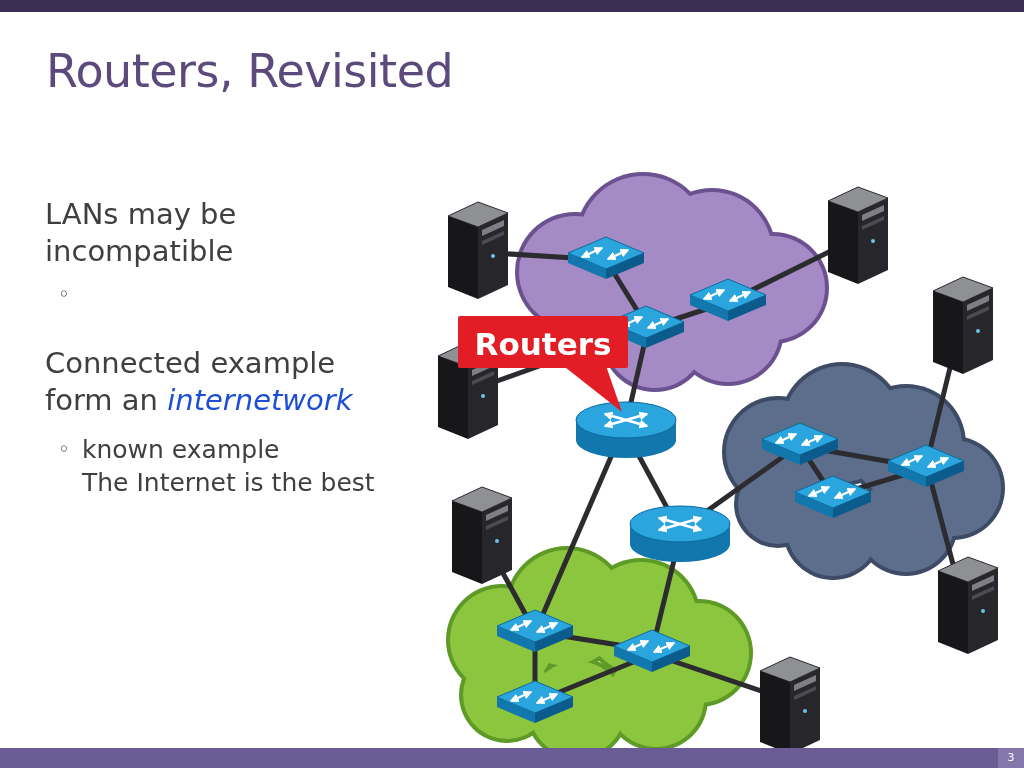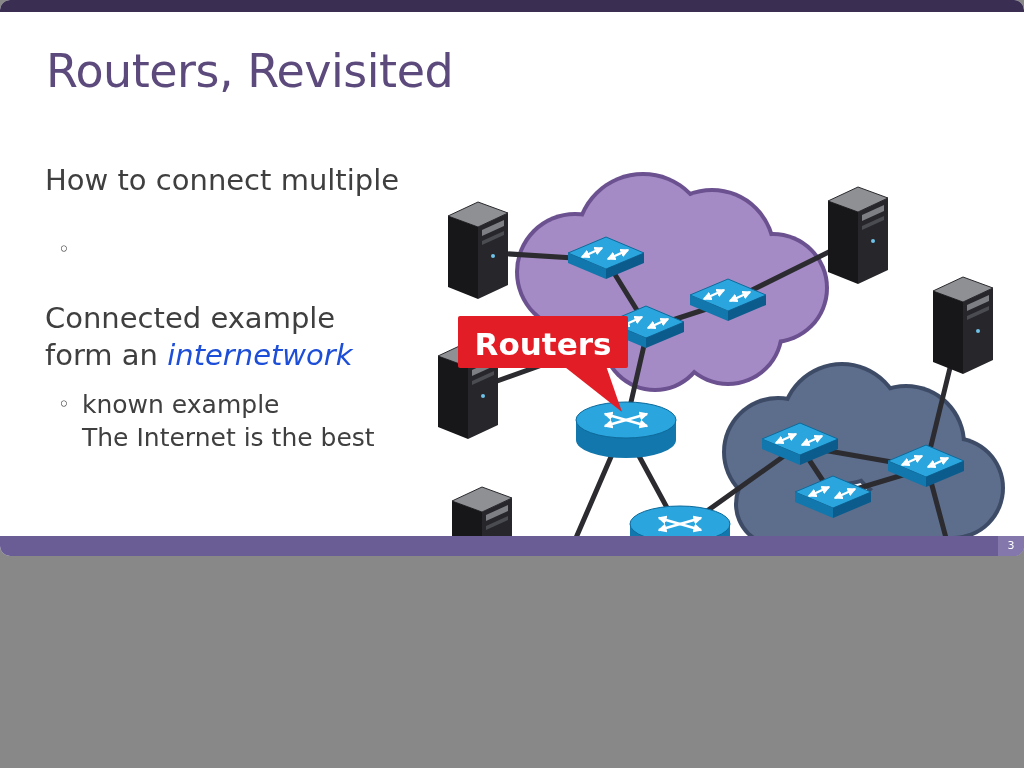--- a/index.html
+++ b/index.html
@@ -1,19 +1,18 @@
 <!DOCTYPE html>
 <html><head>
 <meta charset="utf-8">
 <style>
   html,body{margin:0;padding:0;background:#888;}
   .slide{
-    position:relative;width:1024px;height:556px;background:#ffffff;overflow:hidden;
+    position:relative;width:1024px;height:768px;background:#ffffff;overflow:hidden;
     font-family:"DejaVu Sans","Liberation Sans",sans-serif;
-    border-radius:10px;
   }
   .top-bar{position:absolute;top:0;left:0;width:100%;height:12px;background:#3a2f52;}
   .title{
     position:absolute;left:46px;top:44px;margin:0;
     font-size:46px;font-weight:400;color:#5c4a7c;letter-spacing:-0.5px;white-space:nowrap;
   }
   .body-text{position:absolute;left:45px;top:162px;width:432px;color:#3f3f3f;}
   .bullet-l1{font-size:29px;line-height:37px;}
   .bullet-l2{display:flex;font-size:25px;line-height:33px;}
   .marker{flex:none;width:37px;padding-left:13px;box-sizing:border-box;font-size:20px;line-height:33px;}
@@ -35,23 +34,26 @@
 
 <div class="slide">
 
   <div class="top-bar"></div>
 
   <h1 class="title">Routers, Revisited</h1>
 
   <div class="body-text">
 
     <div class="bullet-l1 mb34">
-      <div>How to connect multiple</div>
-    </div>
-
+    </div>
+
+    <div class="bullet-l1 mb8">
+      <div>LANs may be</div>
+      <div>incompatible</div>
+    </div>
 
     <div class="bullet-l2 mb34">
       <span class="marker">◦</span>
     </div>
 
     <div class="bullet-l1 mb14">
       <div>Connected example</div>
       <div><span>form an </span><span class="keyword">internetwork</span></div>
     </div>
 

